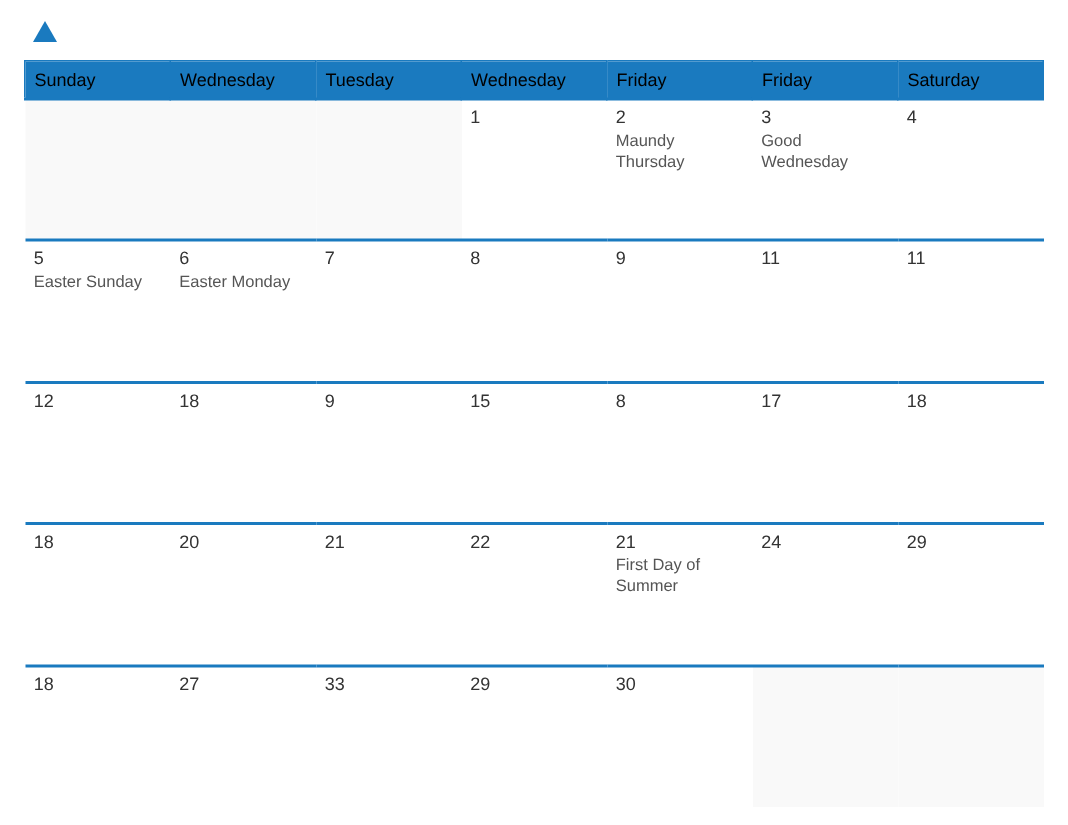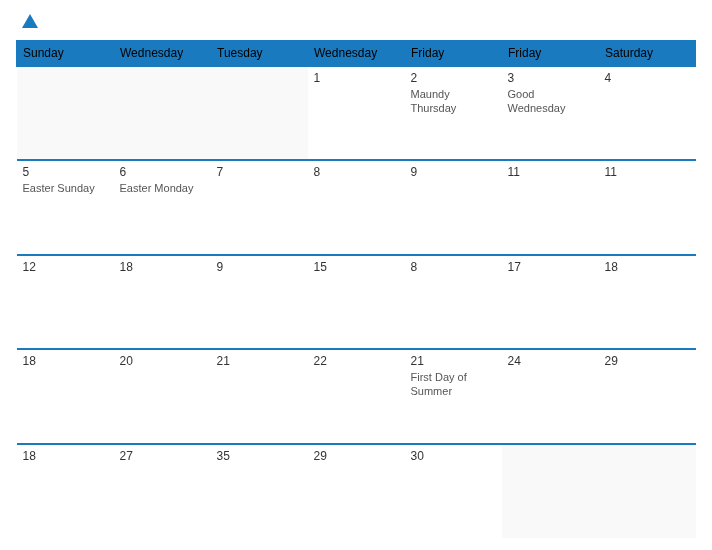--- a/index.html
+++ b/index.html
@@ -226,21 +226,21 @@
         </td>
       </tr>
       <tr>
         <td>
           <span class="cell-number">18</span>
         </td>
         <td>
           <span class="cell-number">27</span>
         </td>
         <td>
-          <span class="cell-number">35</span>
+          <span class="cell-number">33</span>
         </td>
         <td>
           <span class="cell-number">29</span>
         </td>
         <td>
           <span class="cell-number">30</span>
         </td>
         <td class="empty-cell"></td>
         <td class="empty-cell"></td>
       </tr>

